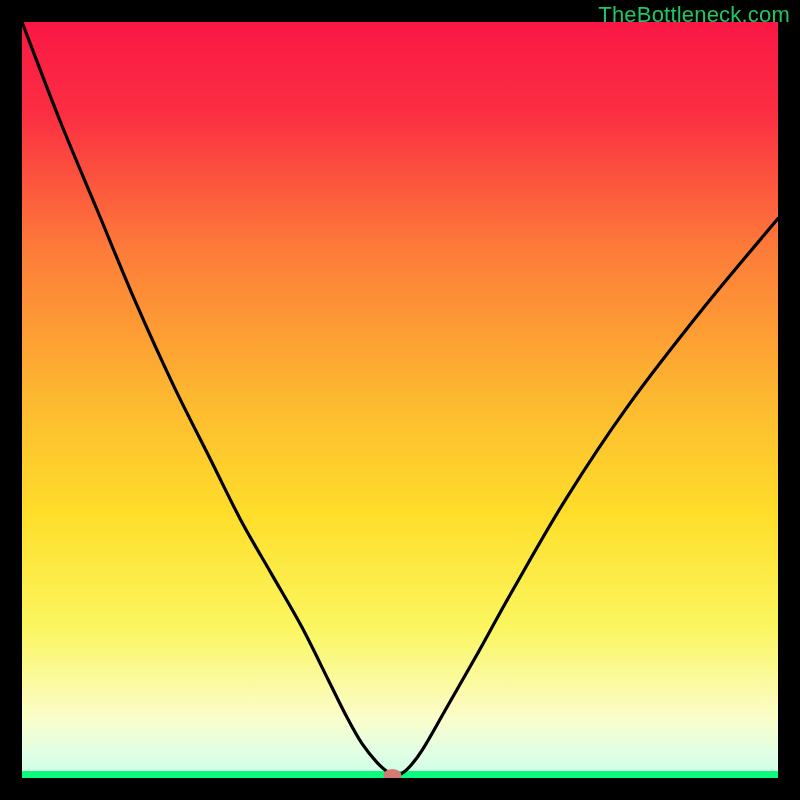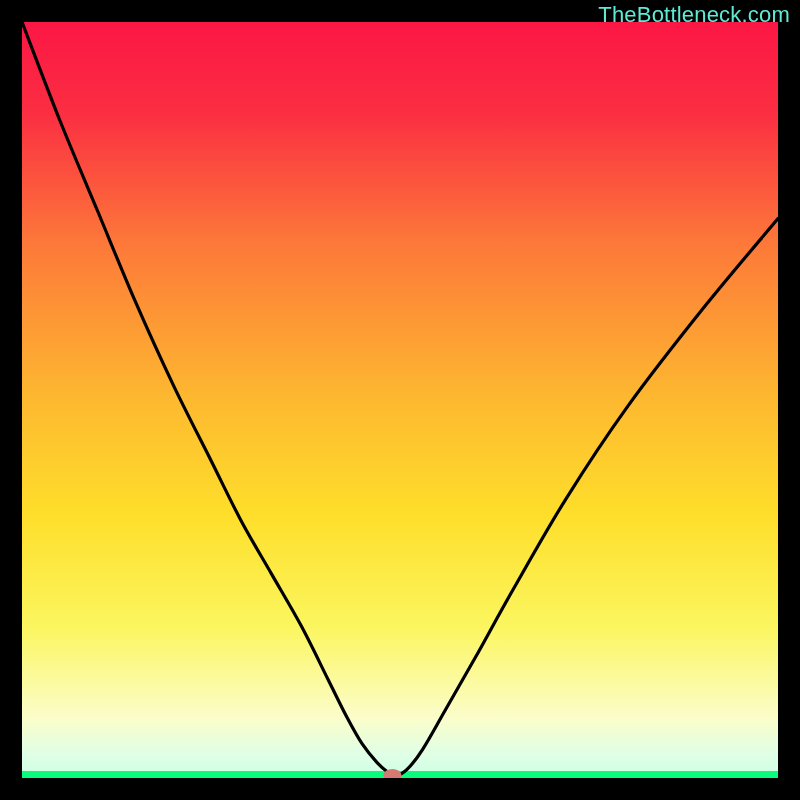--- a/index.html
+++ b/index.html
@@ -26,21 +26,21 @@
     width: 756px;
     height: 756px;
     
   }
   .watermark {
     position: absolute;
     top: 2px;
     right: 10px;
     font-size: 22px;
     font-weight: 500;
-    color: #5eead4;
+    color: #22c55e;
     letter-spacing: 0.2px;
     margin-left: 12px;
   }
   svg {
     display: block;
   }
 </style>
 </head>
 <body>
 

